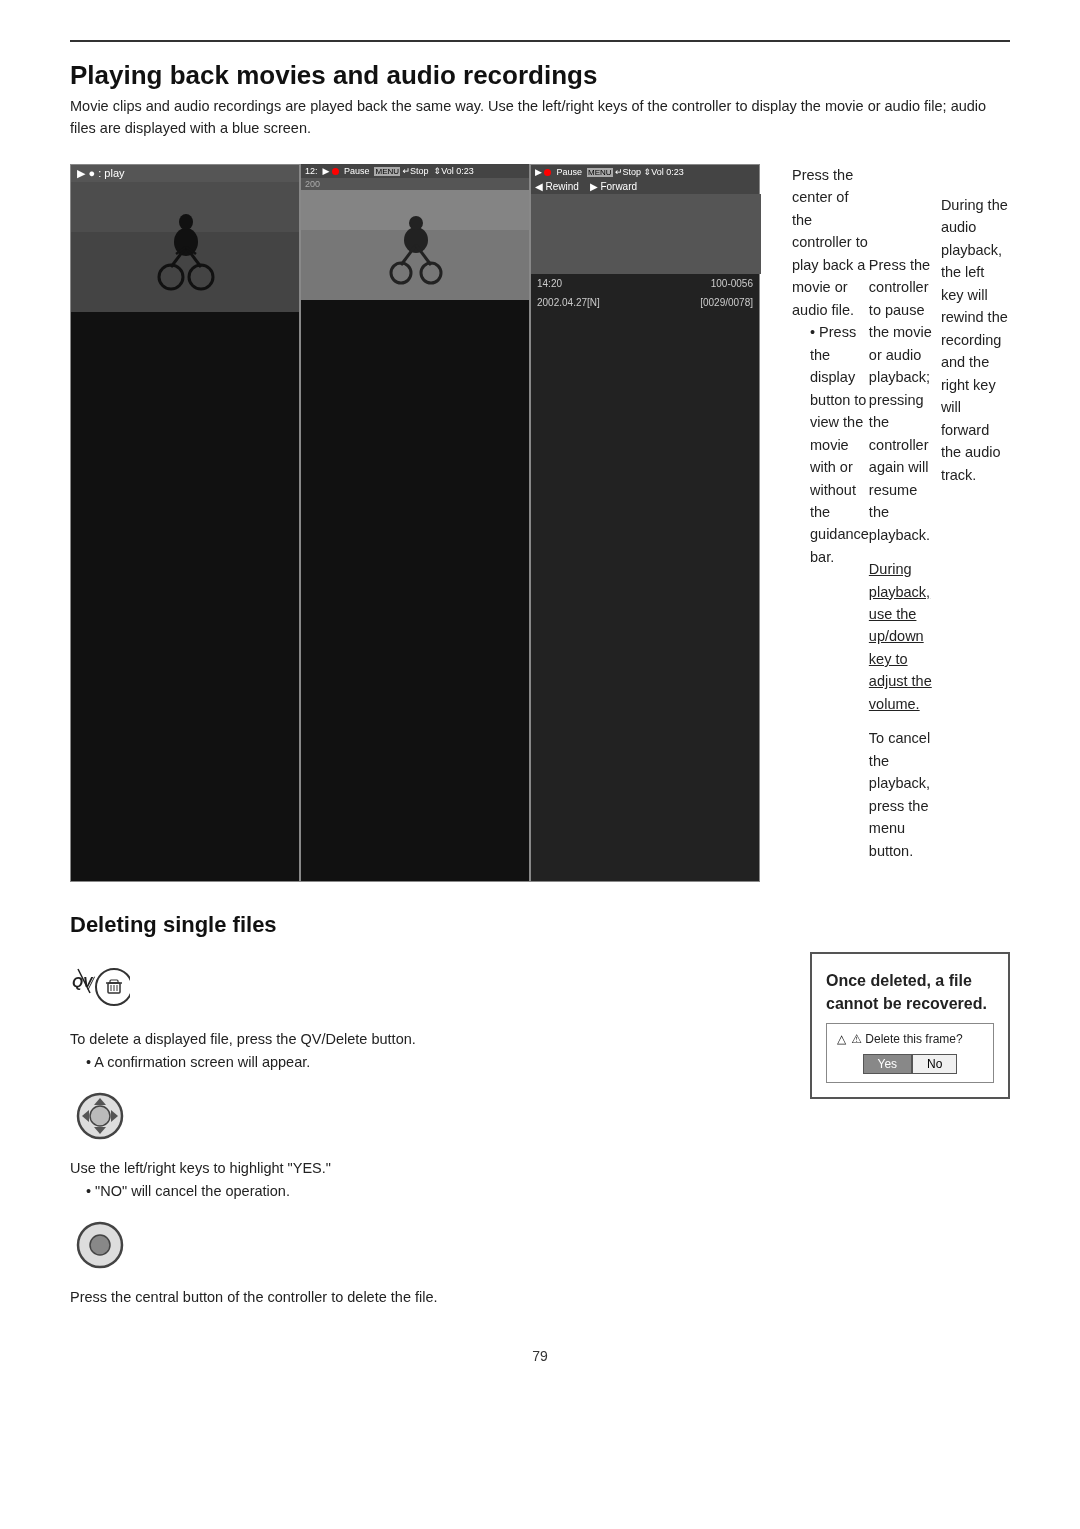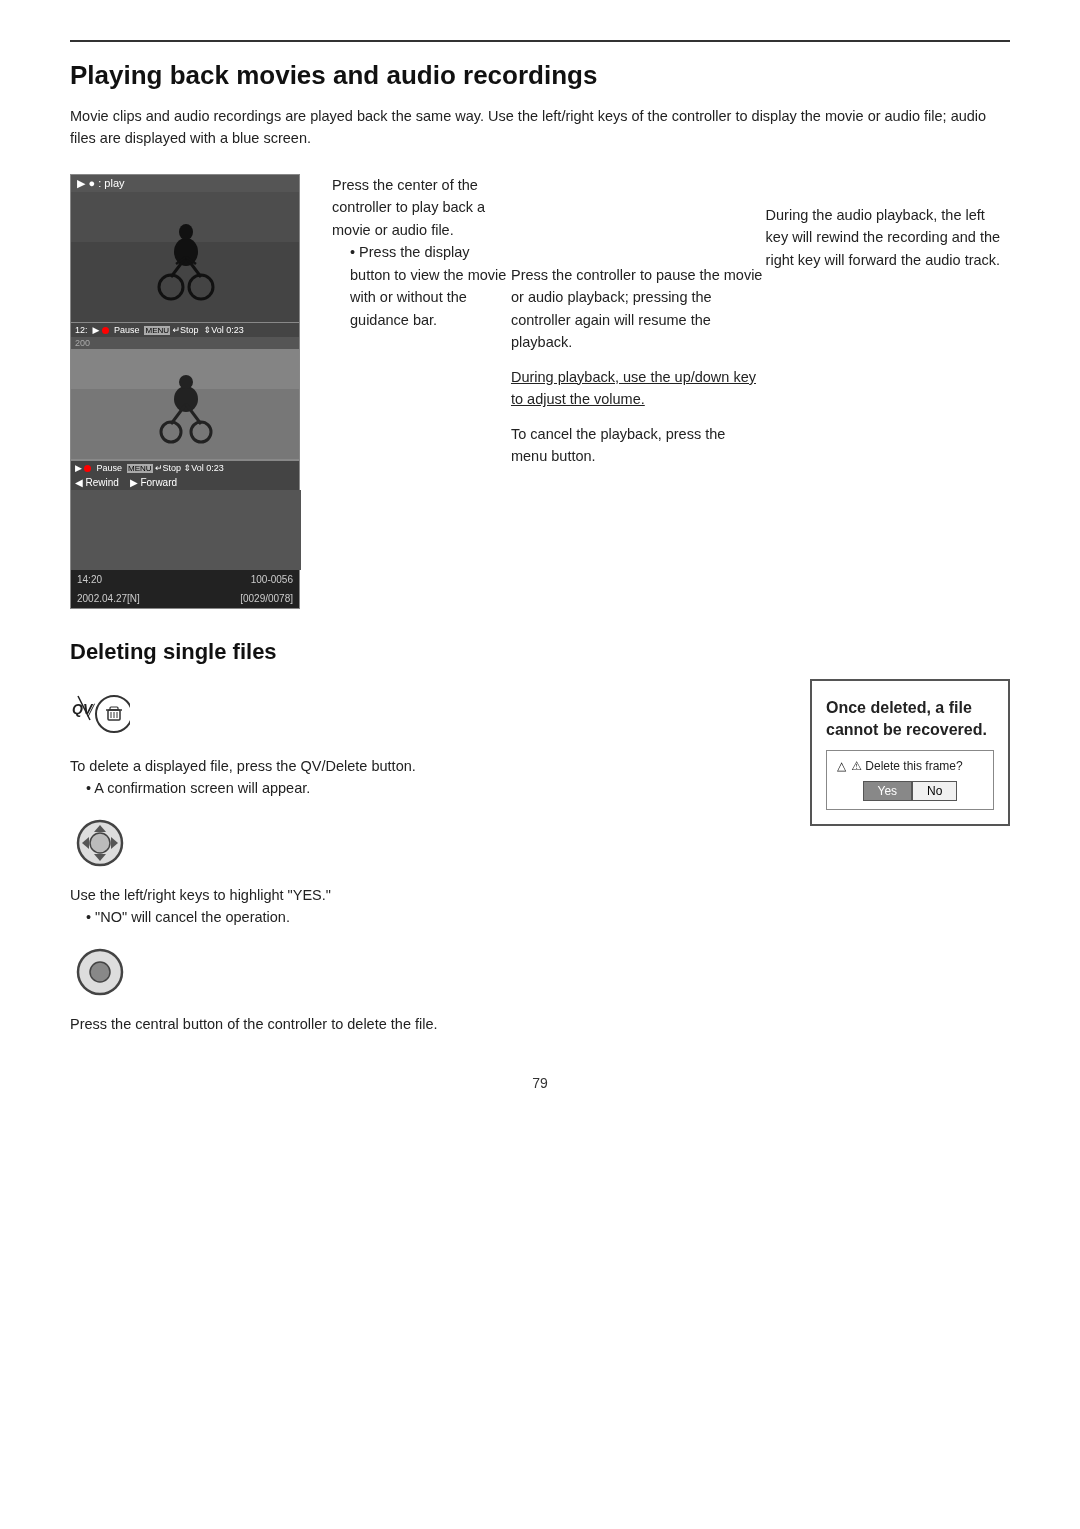--- a/index.html
+++ b/index.html
@@ -12,21 +12,21 @@
       color: #222;
       padding: 40px 70px 60px 70px;
     }
     .top-border {
       border-top: 2px solid #333;
       margin-bottom: 18px;
     }
     h1 {
       font-size: 26px;
       font-weight: bold;
-      margin-bottom: 14px;
+      margin-bottom: 4px;
       color: #111;
     }
     h2 {
       font-size: 22px;
       font-weight: bold;
       margin-bottom: 14px;
       color: #111;
     }
     .intro-text {
       font-size: 14.5px;
@@ -34,21 +34,21 @@
       margin-bottom: 24px;
     }
     .section-playback {
       display: flex;
       gap: 32px;
       margin-bottom: 30px;
     }
     .camera-screens {
       flex: 0 0 230px;
       display: flex;
-      flex-direction: column;
+      flex-direction: row;
       gap: 0;
     }
     
     .screen-box {
       background: #111;
       border: 1.5px solid #888;
       width: 230px;
       position: relative;
       overflow: hidden;
     }

